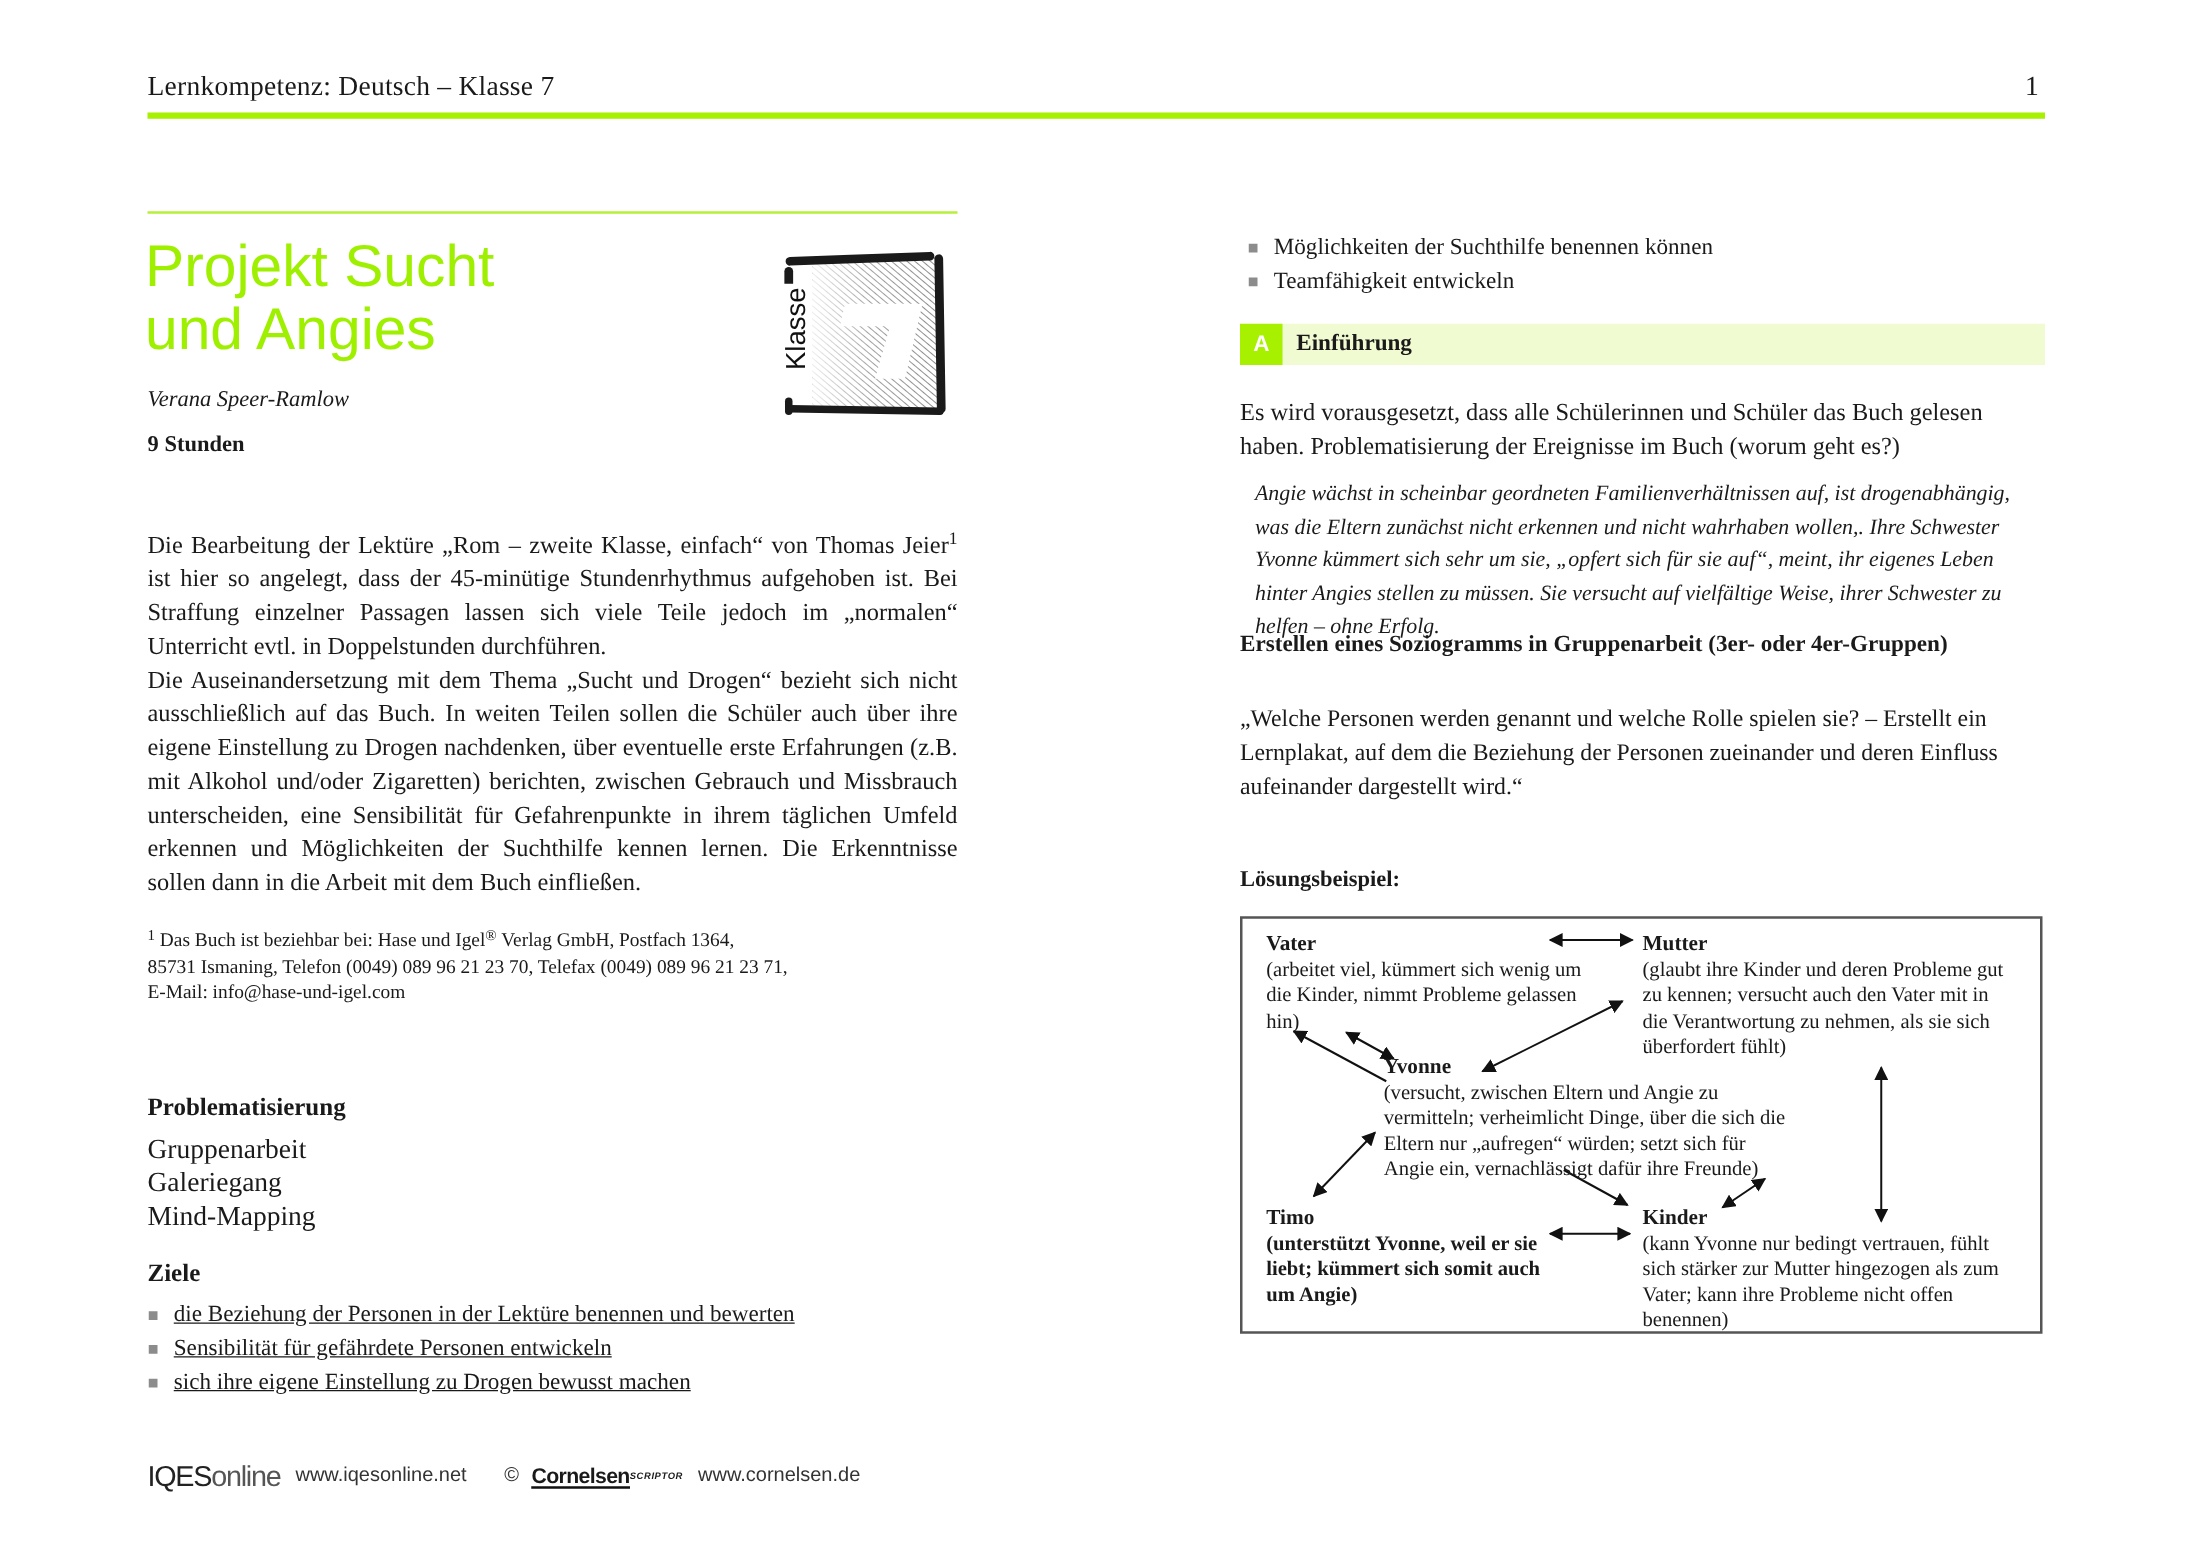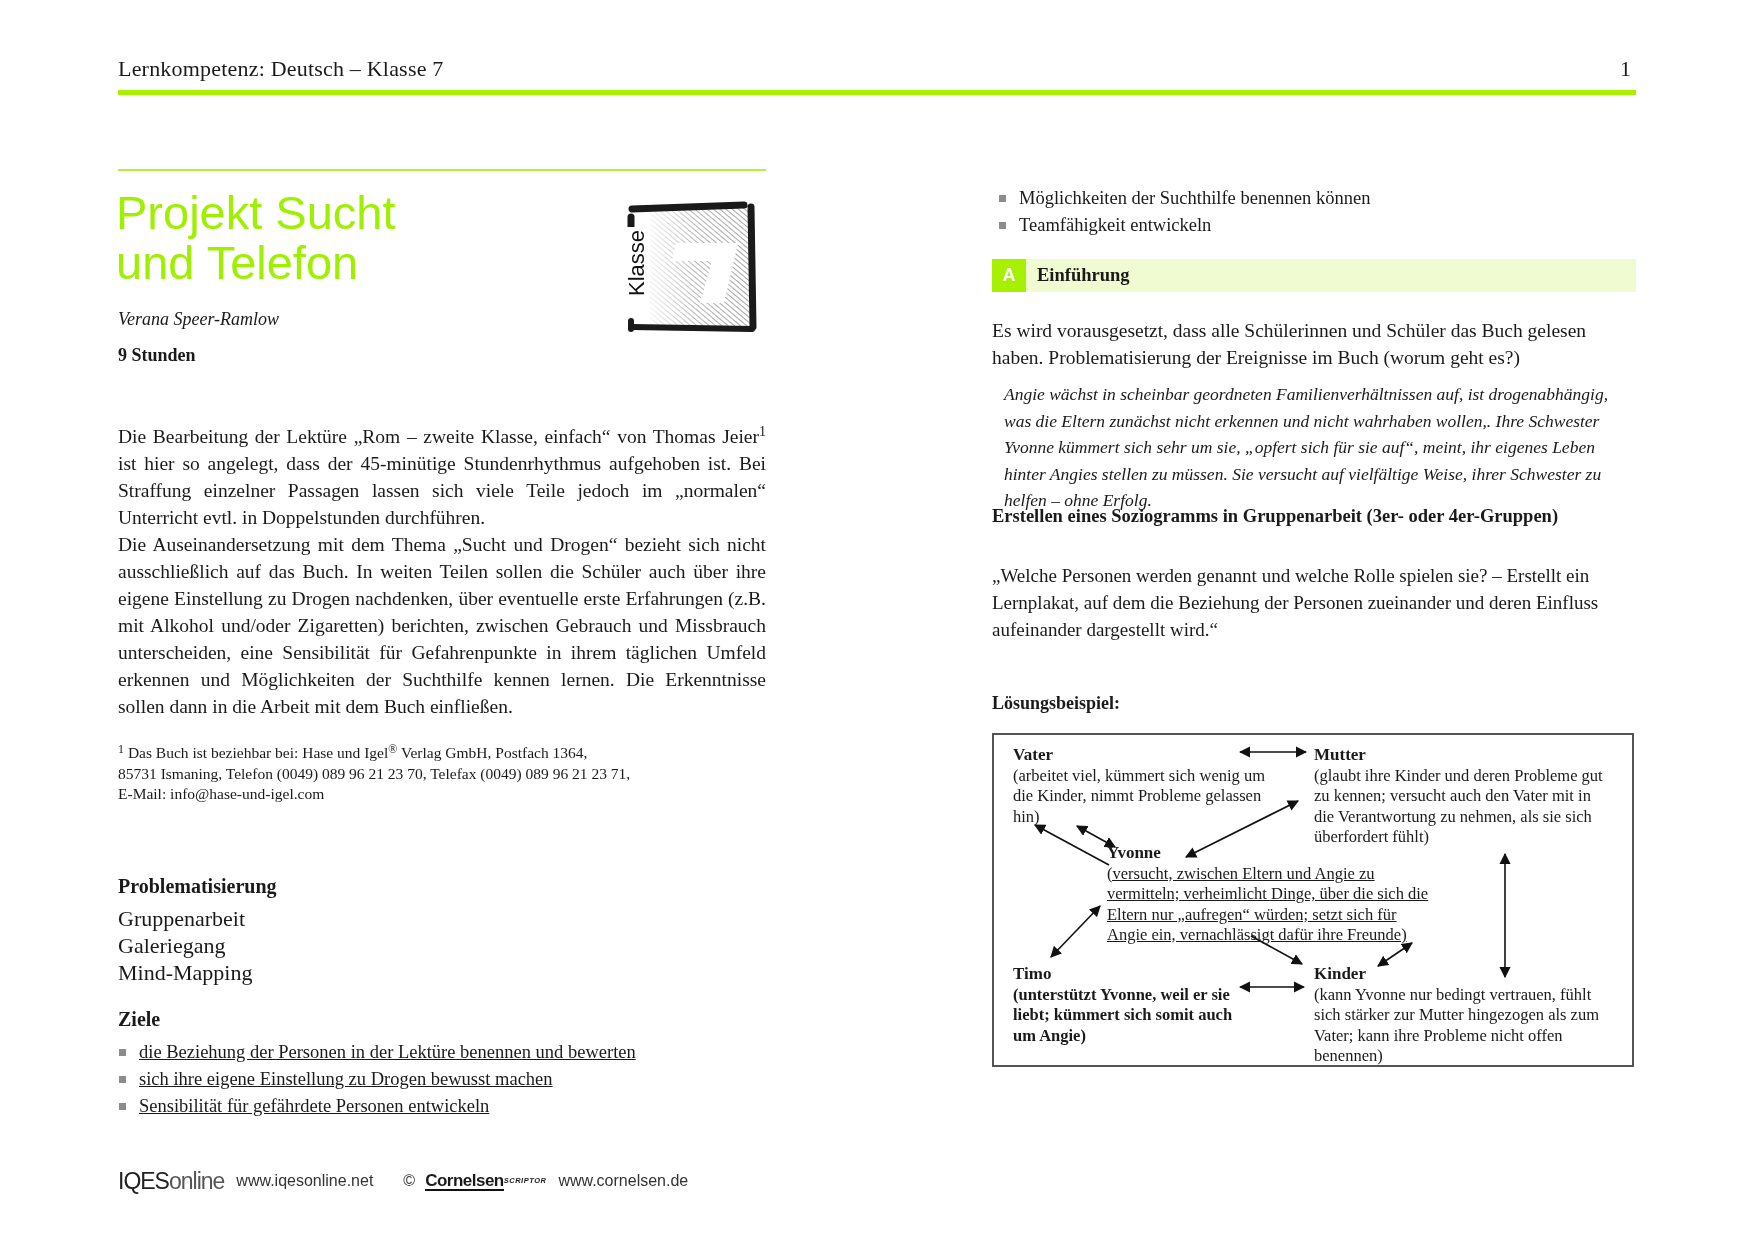--- a/index.html
+++ b/index.html
@@ -88,21 +88,21 @@
 </head>
 <body>
 
 <div class="abs serif" id="hdr-title">Lernkompetenz: Deutsch – Klasse 7</div>
 <div class="abs serif" id="hdr-page">1</div>
 <div class="abs" id="hdr-rule"></div>
 
 <div class="abs" id="thin-rule"></div>
 <h1 class="abs sans" id="page-title">
   <span>Projekt Sucht</span><br>
-  <span>und Telefon</span>
+  <span>und Angies</span>
 </h1>
 <div class="abs serif" id="author">Verana Speer-Ramlow</div>
 <div class="abs serif" id="duration">9 Stunden</div>
 
 <div class="abs" id="badge">
   <svg width="132" height="135" viewBox="0 0 132 135">
     <defs>
       <pattern id="hatch" width="4" height="4" patternUnits="userSpaceOnUse" patternTransform="rotate(-50)">
         <line x1="0" y1="0" x2="0" y2="4" stroke="#8a8a8a" stroke-width="1.6"></line>
       </pattern>
@@ -140,22 +140,22 @@
 <div class="abs serif" id="methods-heading">Problematisierung</div>
 <ul class="abs serif plain-list" id="methods-list">
   <li>Gruppenarbeit</li>
   <li>Galeriegang</li>
   <li>Mind-Mapping</li>
 </ul>
 
 <div class="abs serif" id="goals-heading">Ziele</div>
 <ul class="abs serif bullet-list" id="goals-list">
   <li><span class="sq"></span><span>die Beziehung der Personen in der Lektüre benennen und bewerten</span></li>
+  <li><span class="sq"></span><span>Sensibilität für gefährdete Personen entwickeln</span></li>
   <li><span class="sq"></span><span>sich ihre eigene Einstellung zu Drogen bewusst machen</span></li>
-  <li><span class="sq"></span><span>Sensibilität für gefährdete Personen entwickeln</span></li>
 </ul>
 <ul class="abs serif bullet-list" id="goals-cont">
   <li><span class="sq"></span><span>Möglichkeiten der Suchthilfe benennen können</span></li>
   <li><span class="sq"></span><span>Teamfähigkeit entwickeln</span></li>
 </ul>
 
 <div class="abs serif" id="section-a">
   <div class="sans" id="section-a-letter">A</div>
   <div id="section-a-title">Einführung</div>
 </div>
@@ -198,21 +198,21 @@
   <div class="node" id="node-vater">
     <span class="name">Vater</span>
     <span style="display:block; width:262px;">(arbeitet viel, kümmert sich wenig um die Kinder, nimmt Probleme gelassen hin)</span>
   </div>
   <div class="node" id="node-mutter">
     <span class="name">Mutter</span>
     <span style="display:block; width:300px;">(glaubt ihre Kinder und deren Probleme gut zu kennen; versucht auch den Vater mit in die Verantwortung zu nehmen, als sie sich überfordert fühlt)</span>
   </div>
   <div class="node" id="node-yvonne">
     <span class="name">Yvonne</span>
-    <span style="display:block; width:330px;text-decoration:underline;">(versucht, zwischen Eltern und Angie zu vermitteln; verheimlicht Dinge, über die sich die Eltern nur „aufregen“ würden; setzt sich für Angie ein, vernachlässigt dafür ihre Freunde)</span>
+    <span style="display:block; width:330px;">(versucht, zwischen Eltern und Angie zu vermitteln; verheimlicht Dinge, über die sich die Eltern nur „aufregen“ würden; setzt sich für Angie ein, vernachlässigt dafür ihre Freunde)</span>
   </div>
   <div class="node" id="node-timo">
     <span class="name">Timo</span>
     <span style="display:block; width:230px;font-weight:bold;">(unterstützt Yvonne, weil er sie liebt; kümmert sich somit auch um Angie)</span>
   </div>
   <div class="node" id="node-angie">
     <span class="name">Kinder</span>
     <span style="display:block; width:300px;">(kann Yvonne nur bedingt vertrauen, fühlt sich stärker zur Mutter hingezogen als zum Vater; kann ihre Probleme nicht offen benennen)</span>
   </div>
 </div>

